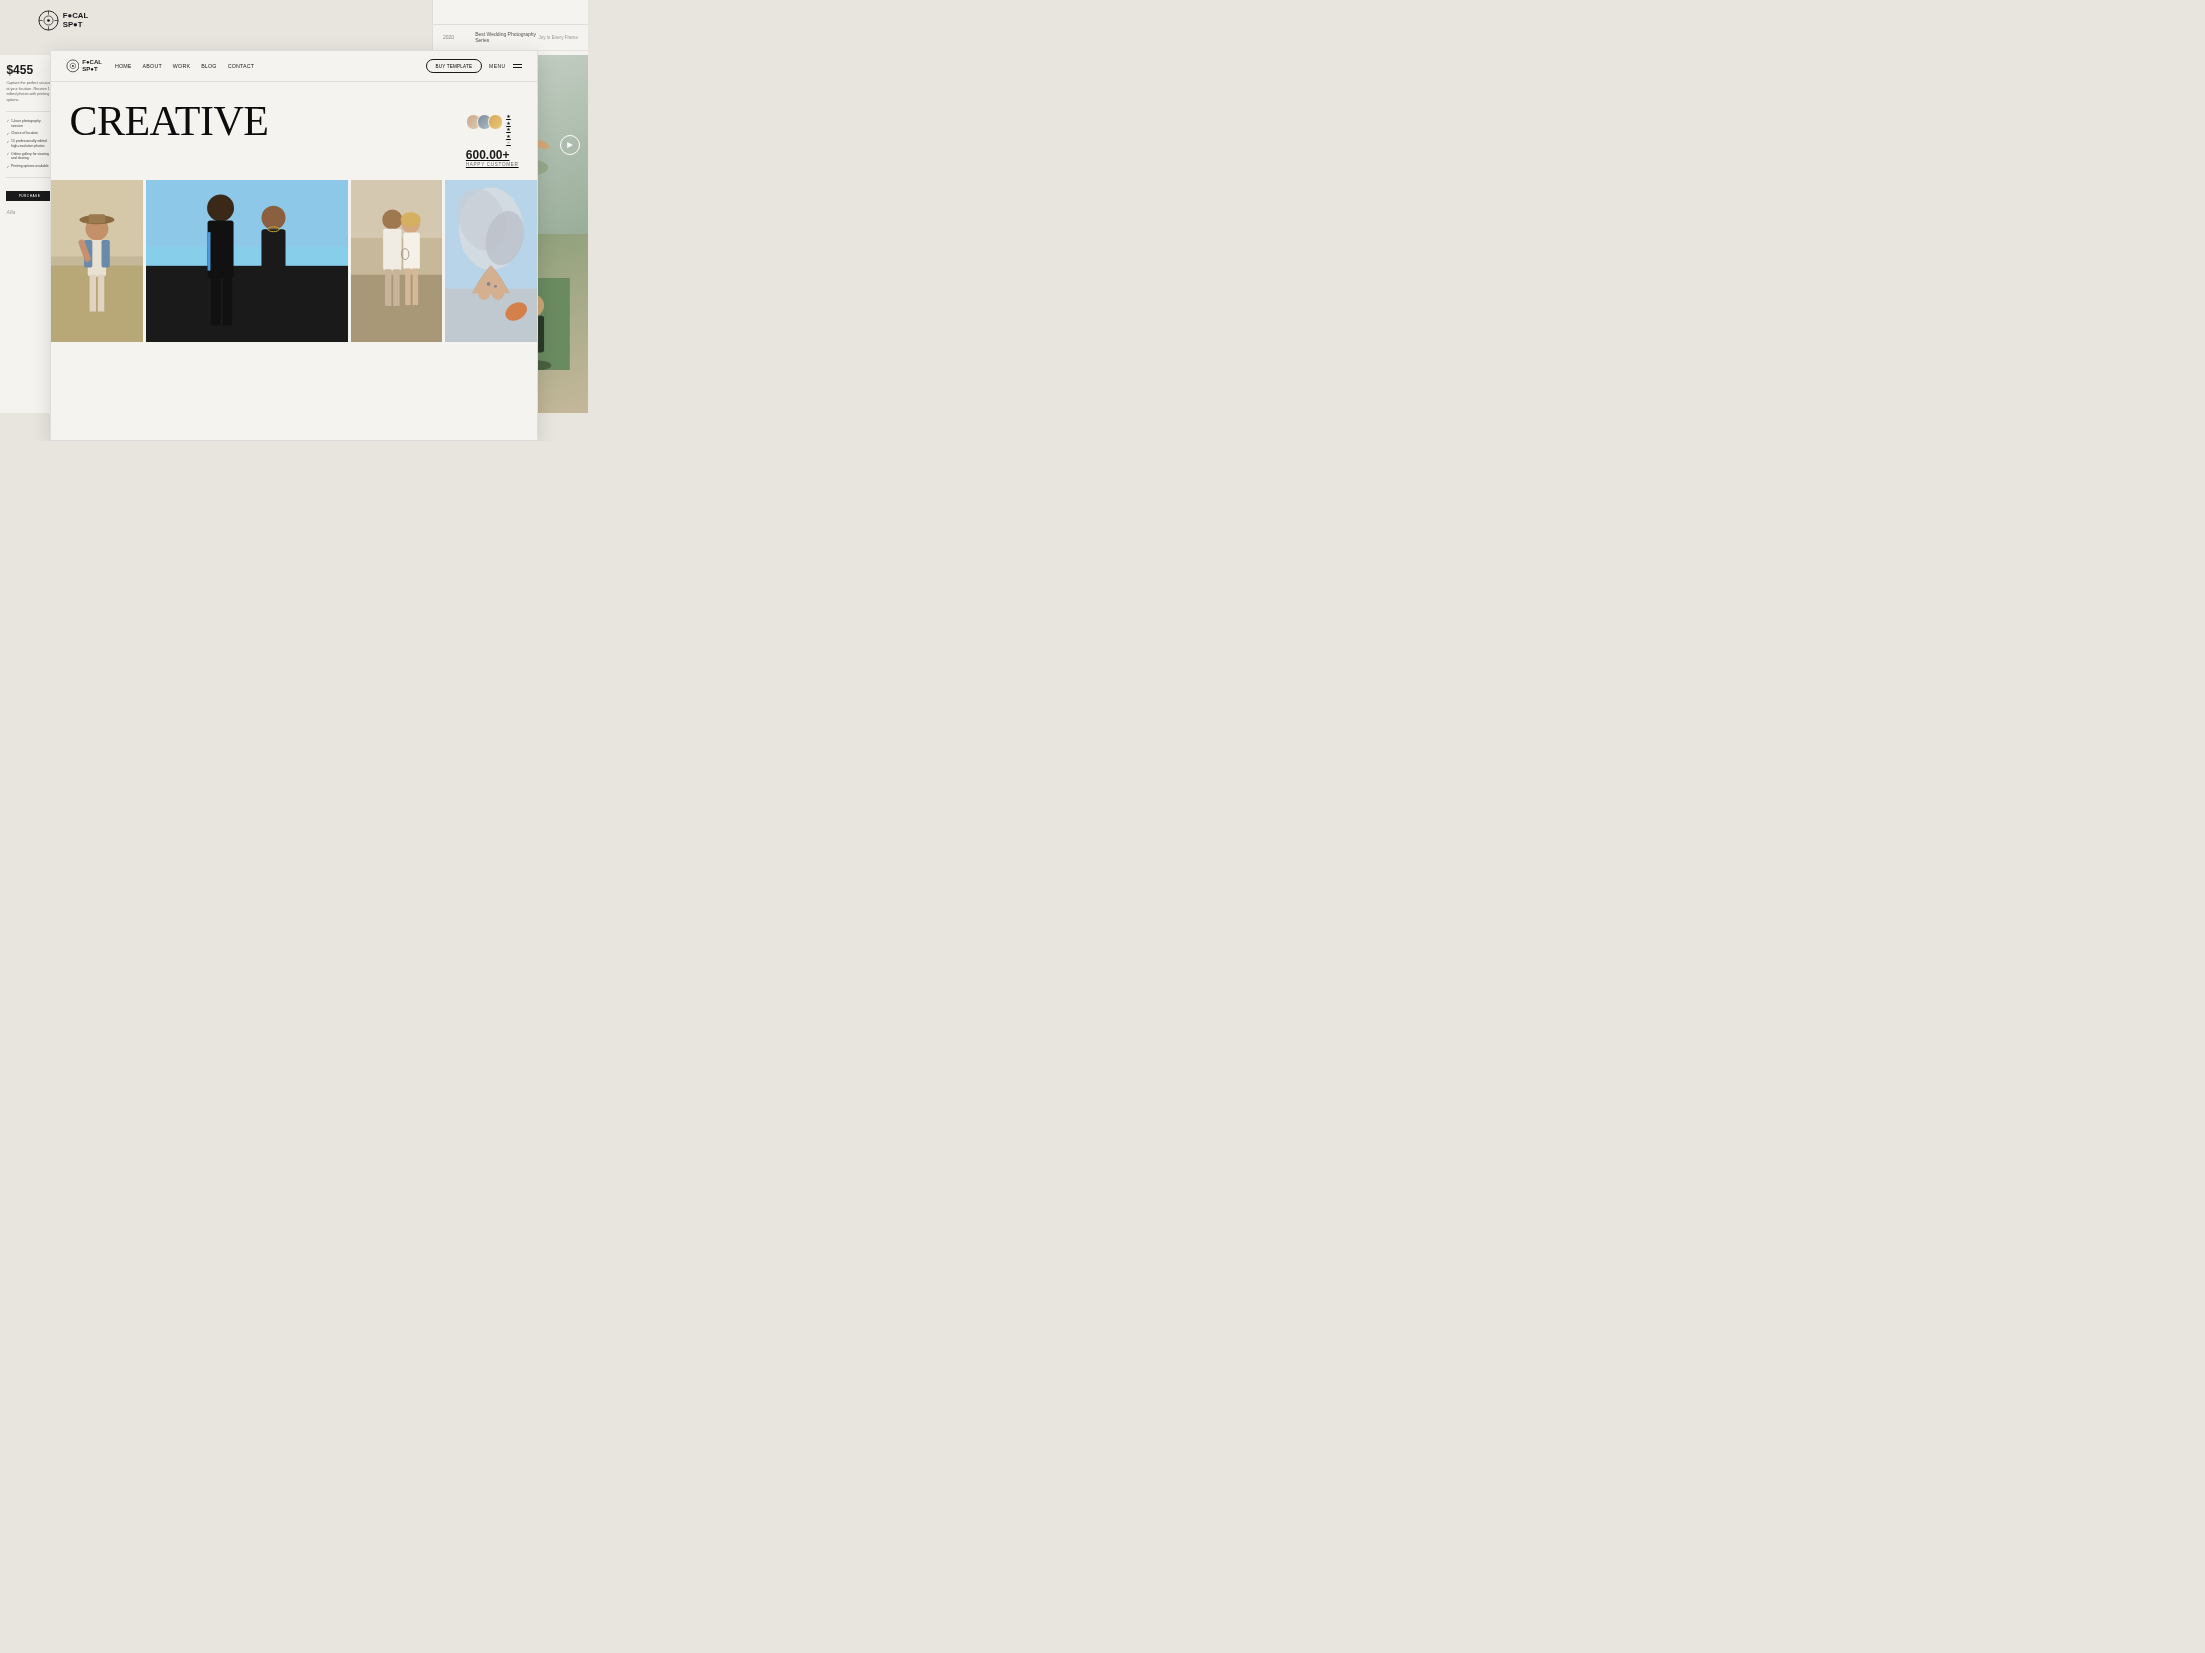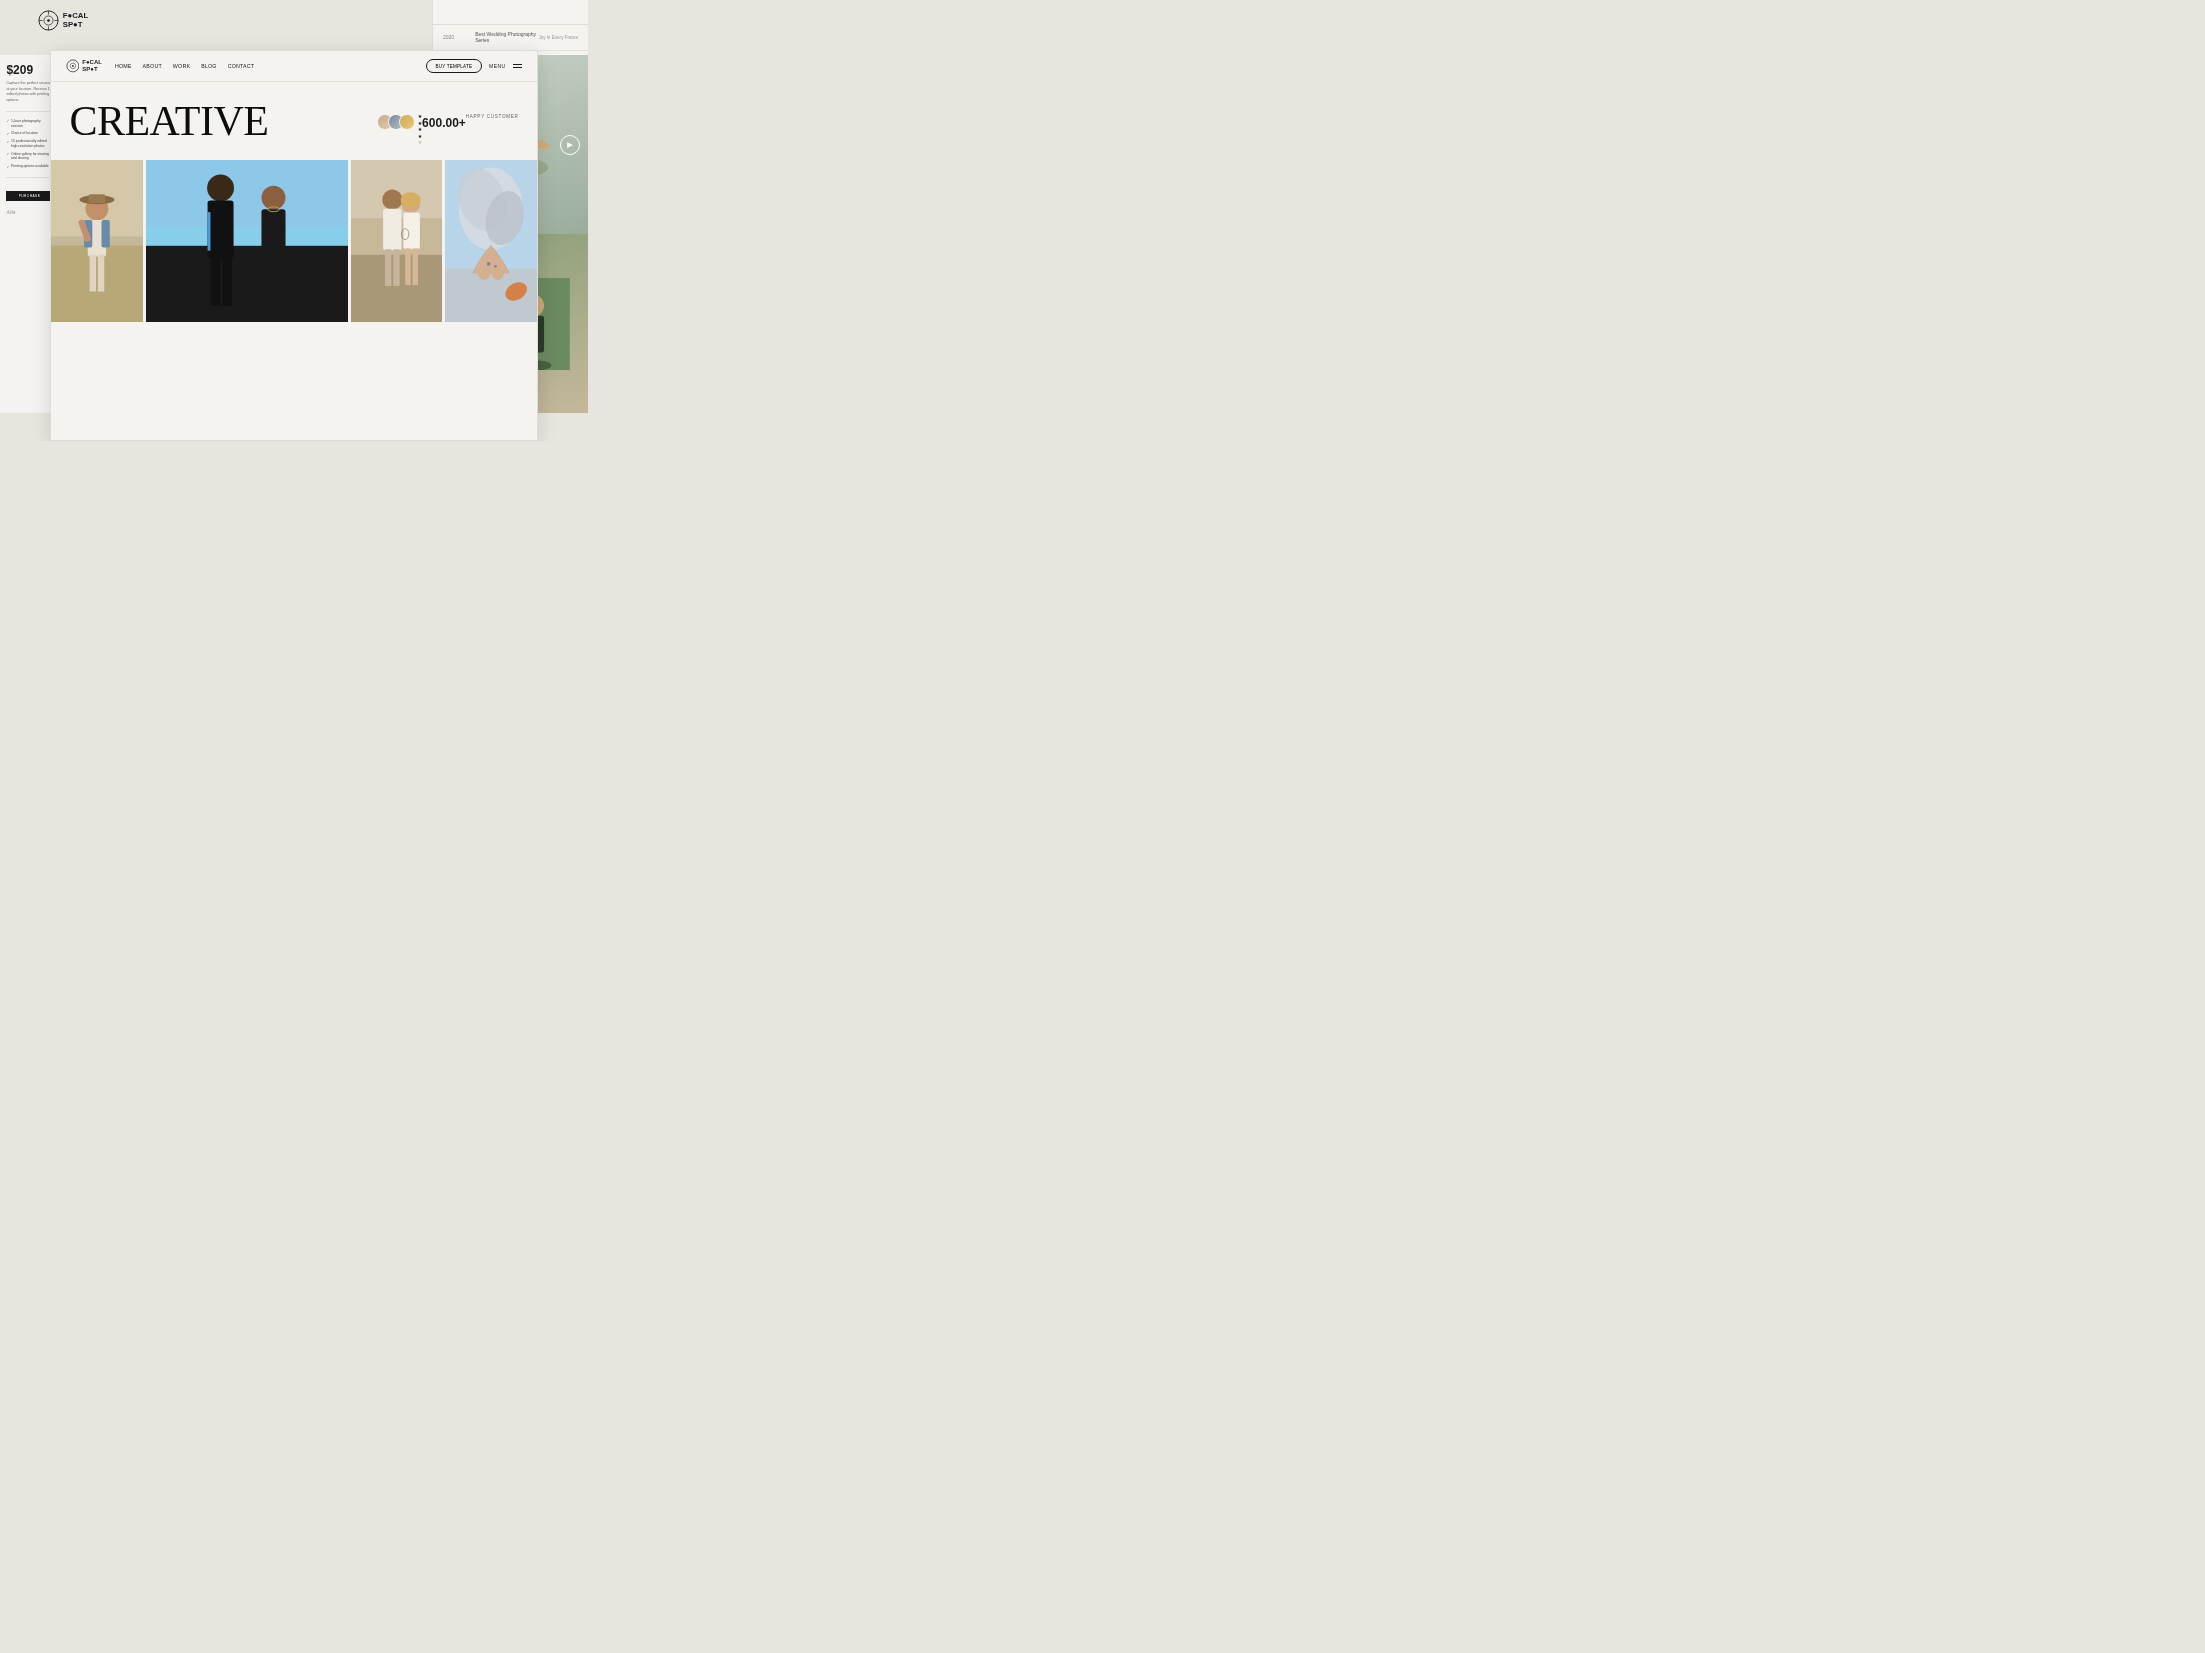--- a/index.html
+++ b/index.html
@@ -181,24 +181,25 @@
       font-size: 42px;
       font-weight: 400;
       color: #0d0d0d;
       line-height: 1.0;
       letter-spacing: -0.5px;
     }
     .hero-title-row1 { display: flex; align-items: flex-start; justify-content: space-between; }
     .hero-title-row2 { display: flex; align-items: center; }
     .hero-stats {
       display: flex;
-      flex-direction: row;
+      flex-direction: column;
       align-items: flex-start;
       margin-top: 13.8px;
       margin-left: 9.2px;
+      text-decoration: underline;
     }
     .hero-avatars {
       display: flex;
       margin-bottom: 2.8px;
     }
     .avatar {
       width: 15.6px; height: 15.6px; border-radius: 50%;
       border: 0.9px solid #f5f3ef;
       margin-right: -4.6px;
       overflow: hidden;
@@ -285,21 +286,21 @@
   </div>
   <div style="height:41px;border-bottom:0.5px solid #e5e2dc;"></div>
   <div class="bcr-row">
     <span class="col1">wcase</span>
     <span class="col2" style="padding-left:4.6px;"></span>
     <span class="col3">Ethereal Impressions</span>
   </div>
 </div>
 
 <div class="back-card-left">
-  <div class="price">$209</div>
+  <div class="price">$455</div>
   <div class="desc">Capture the perfect session at your location. Receive 15 edited photos with printing options.</div>
   <hr class="divider">
   <div class="check-item">
     <span class="check-icon">✓</span>
       <span>1-hour photography session</span>
   </div>
   <div class="check-item">
     <span class="check-icon">✓</span>
       <span>Choice of location</span>
   </div>

